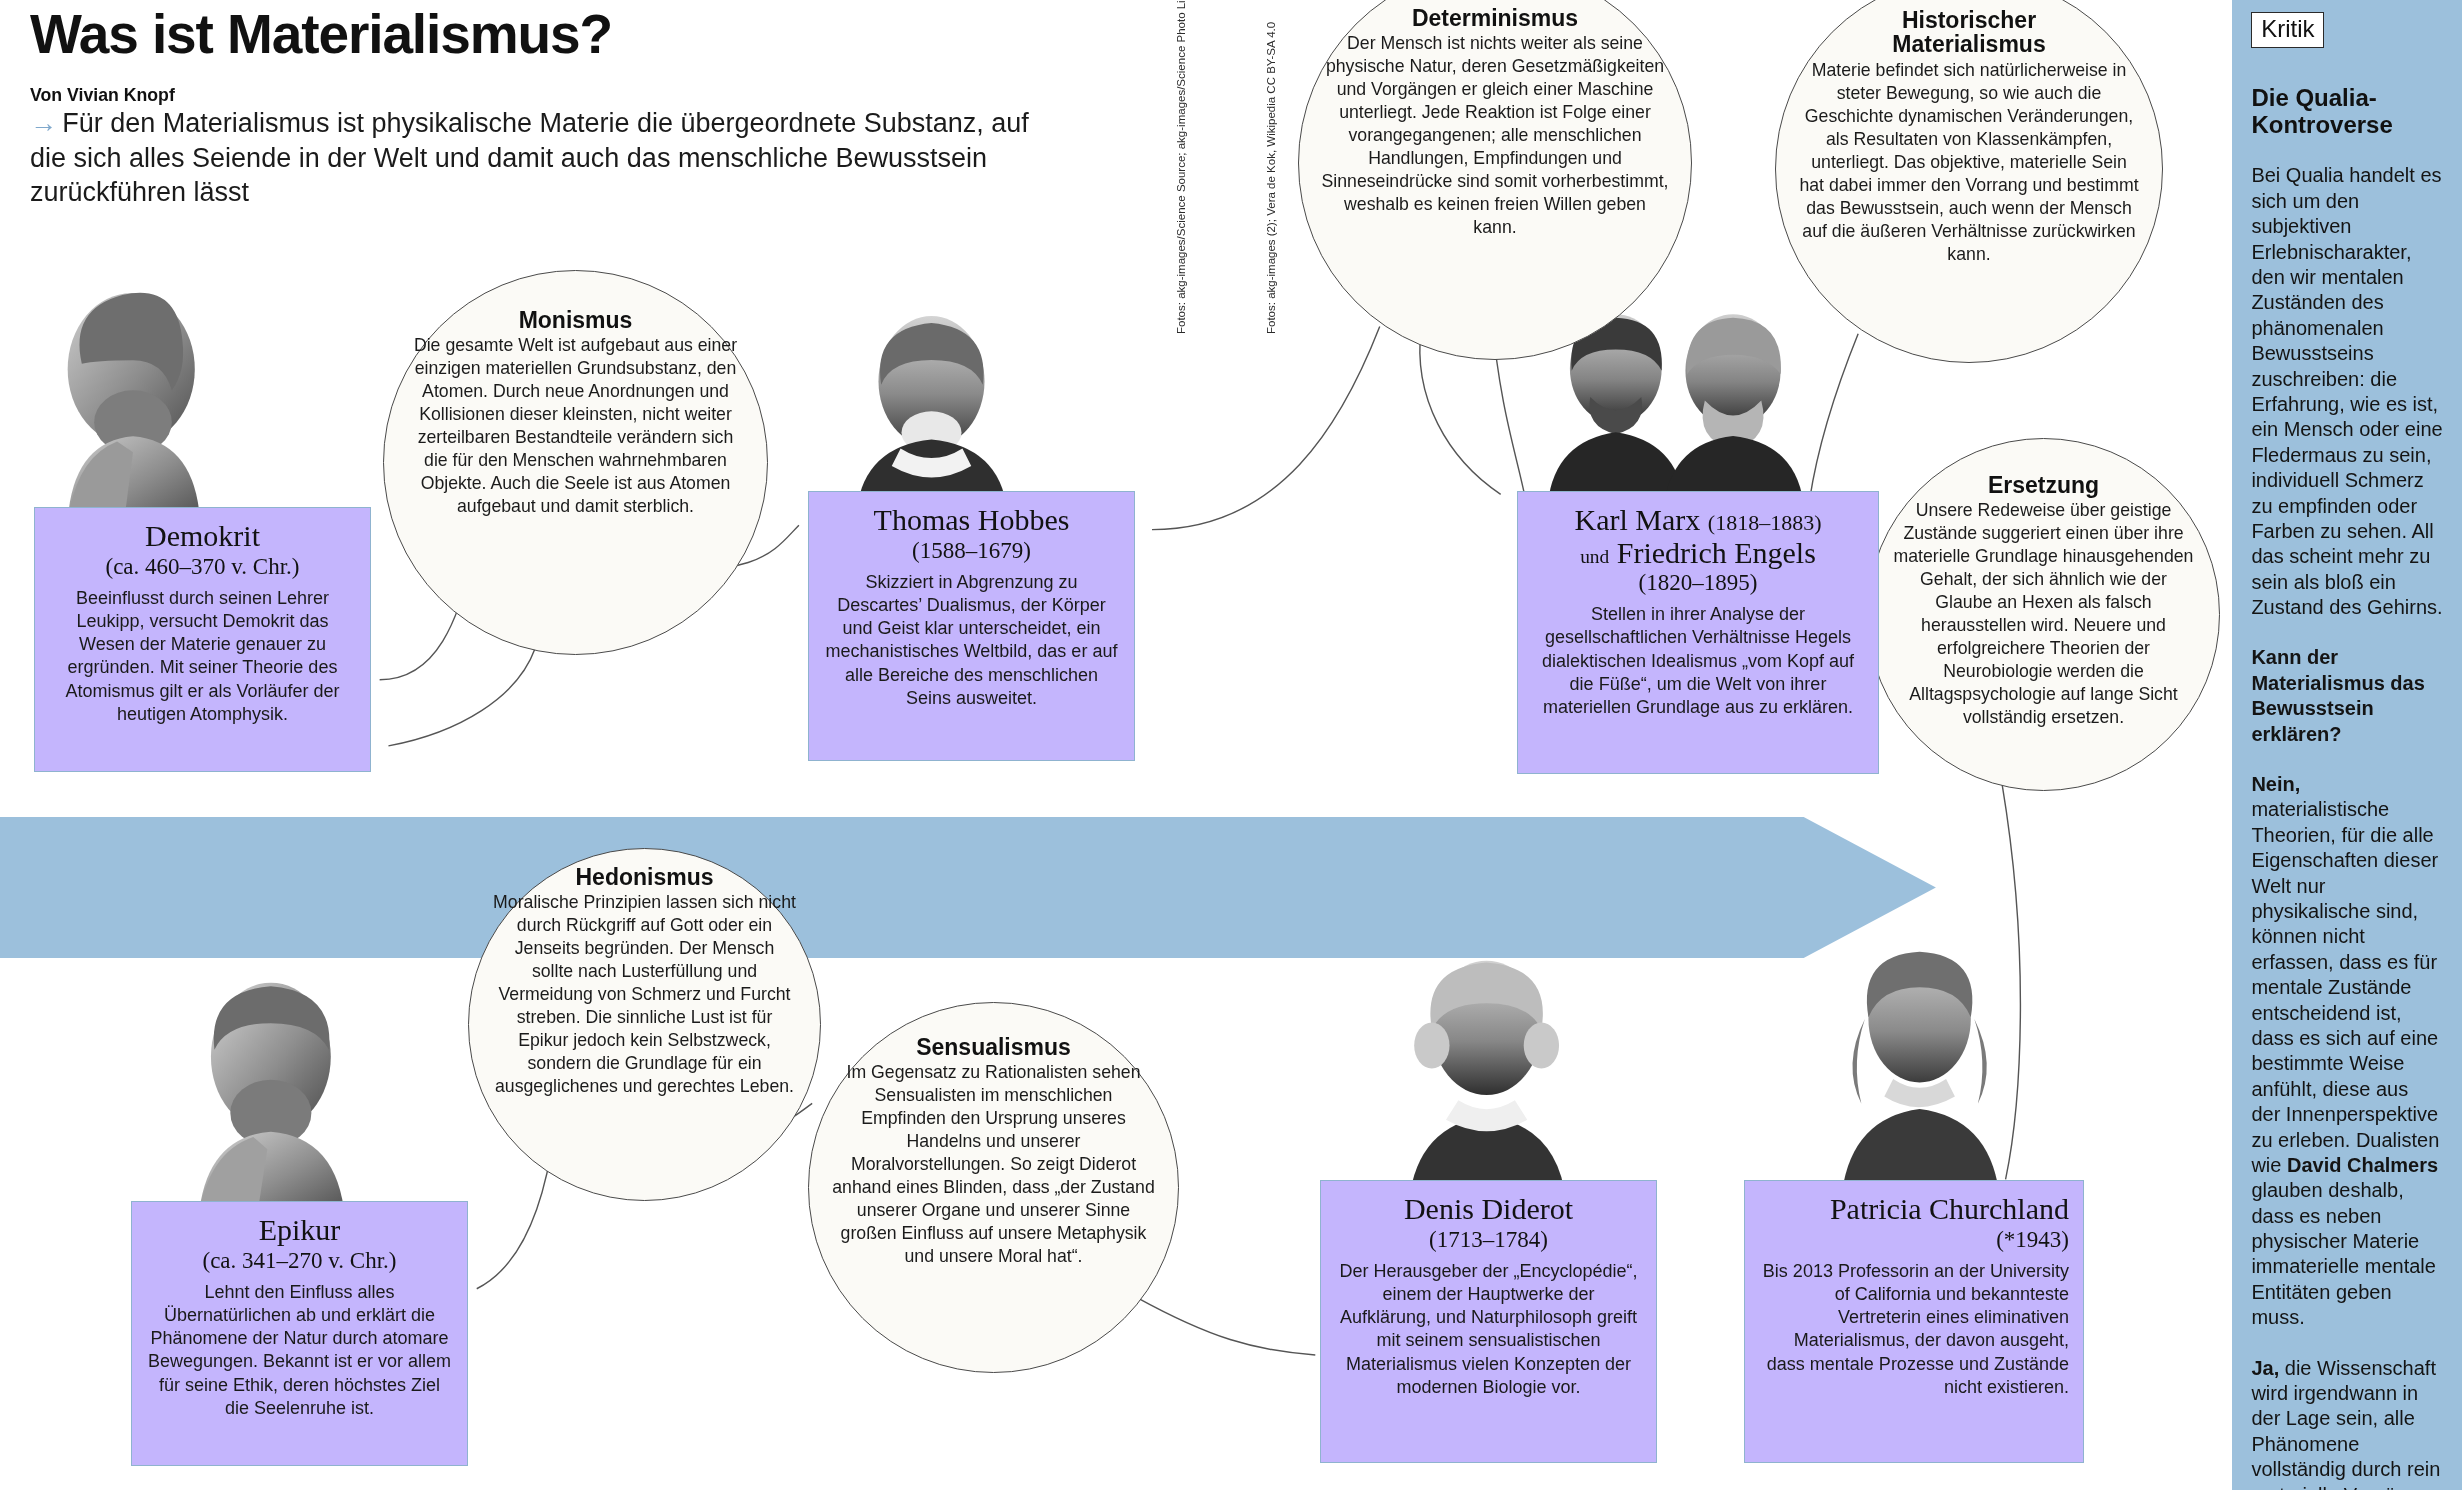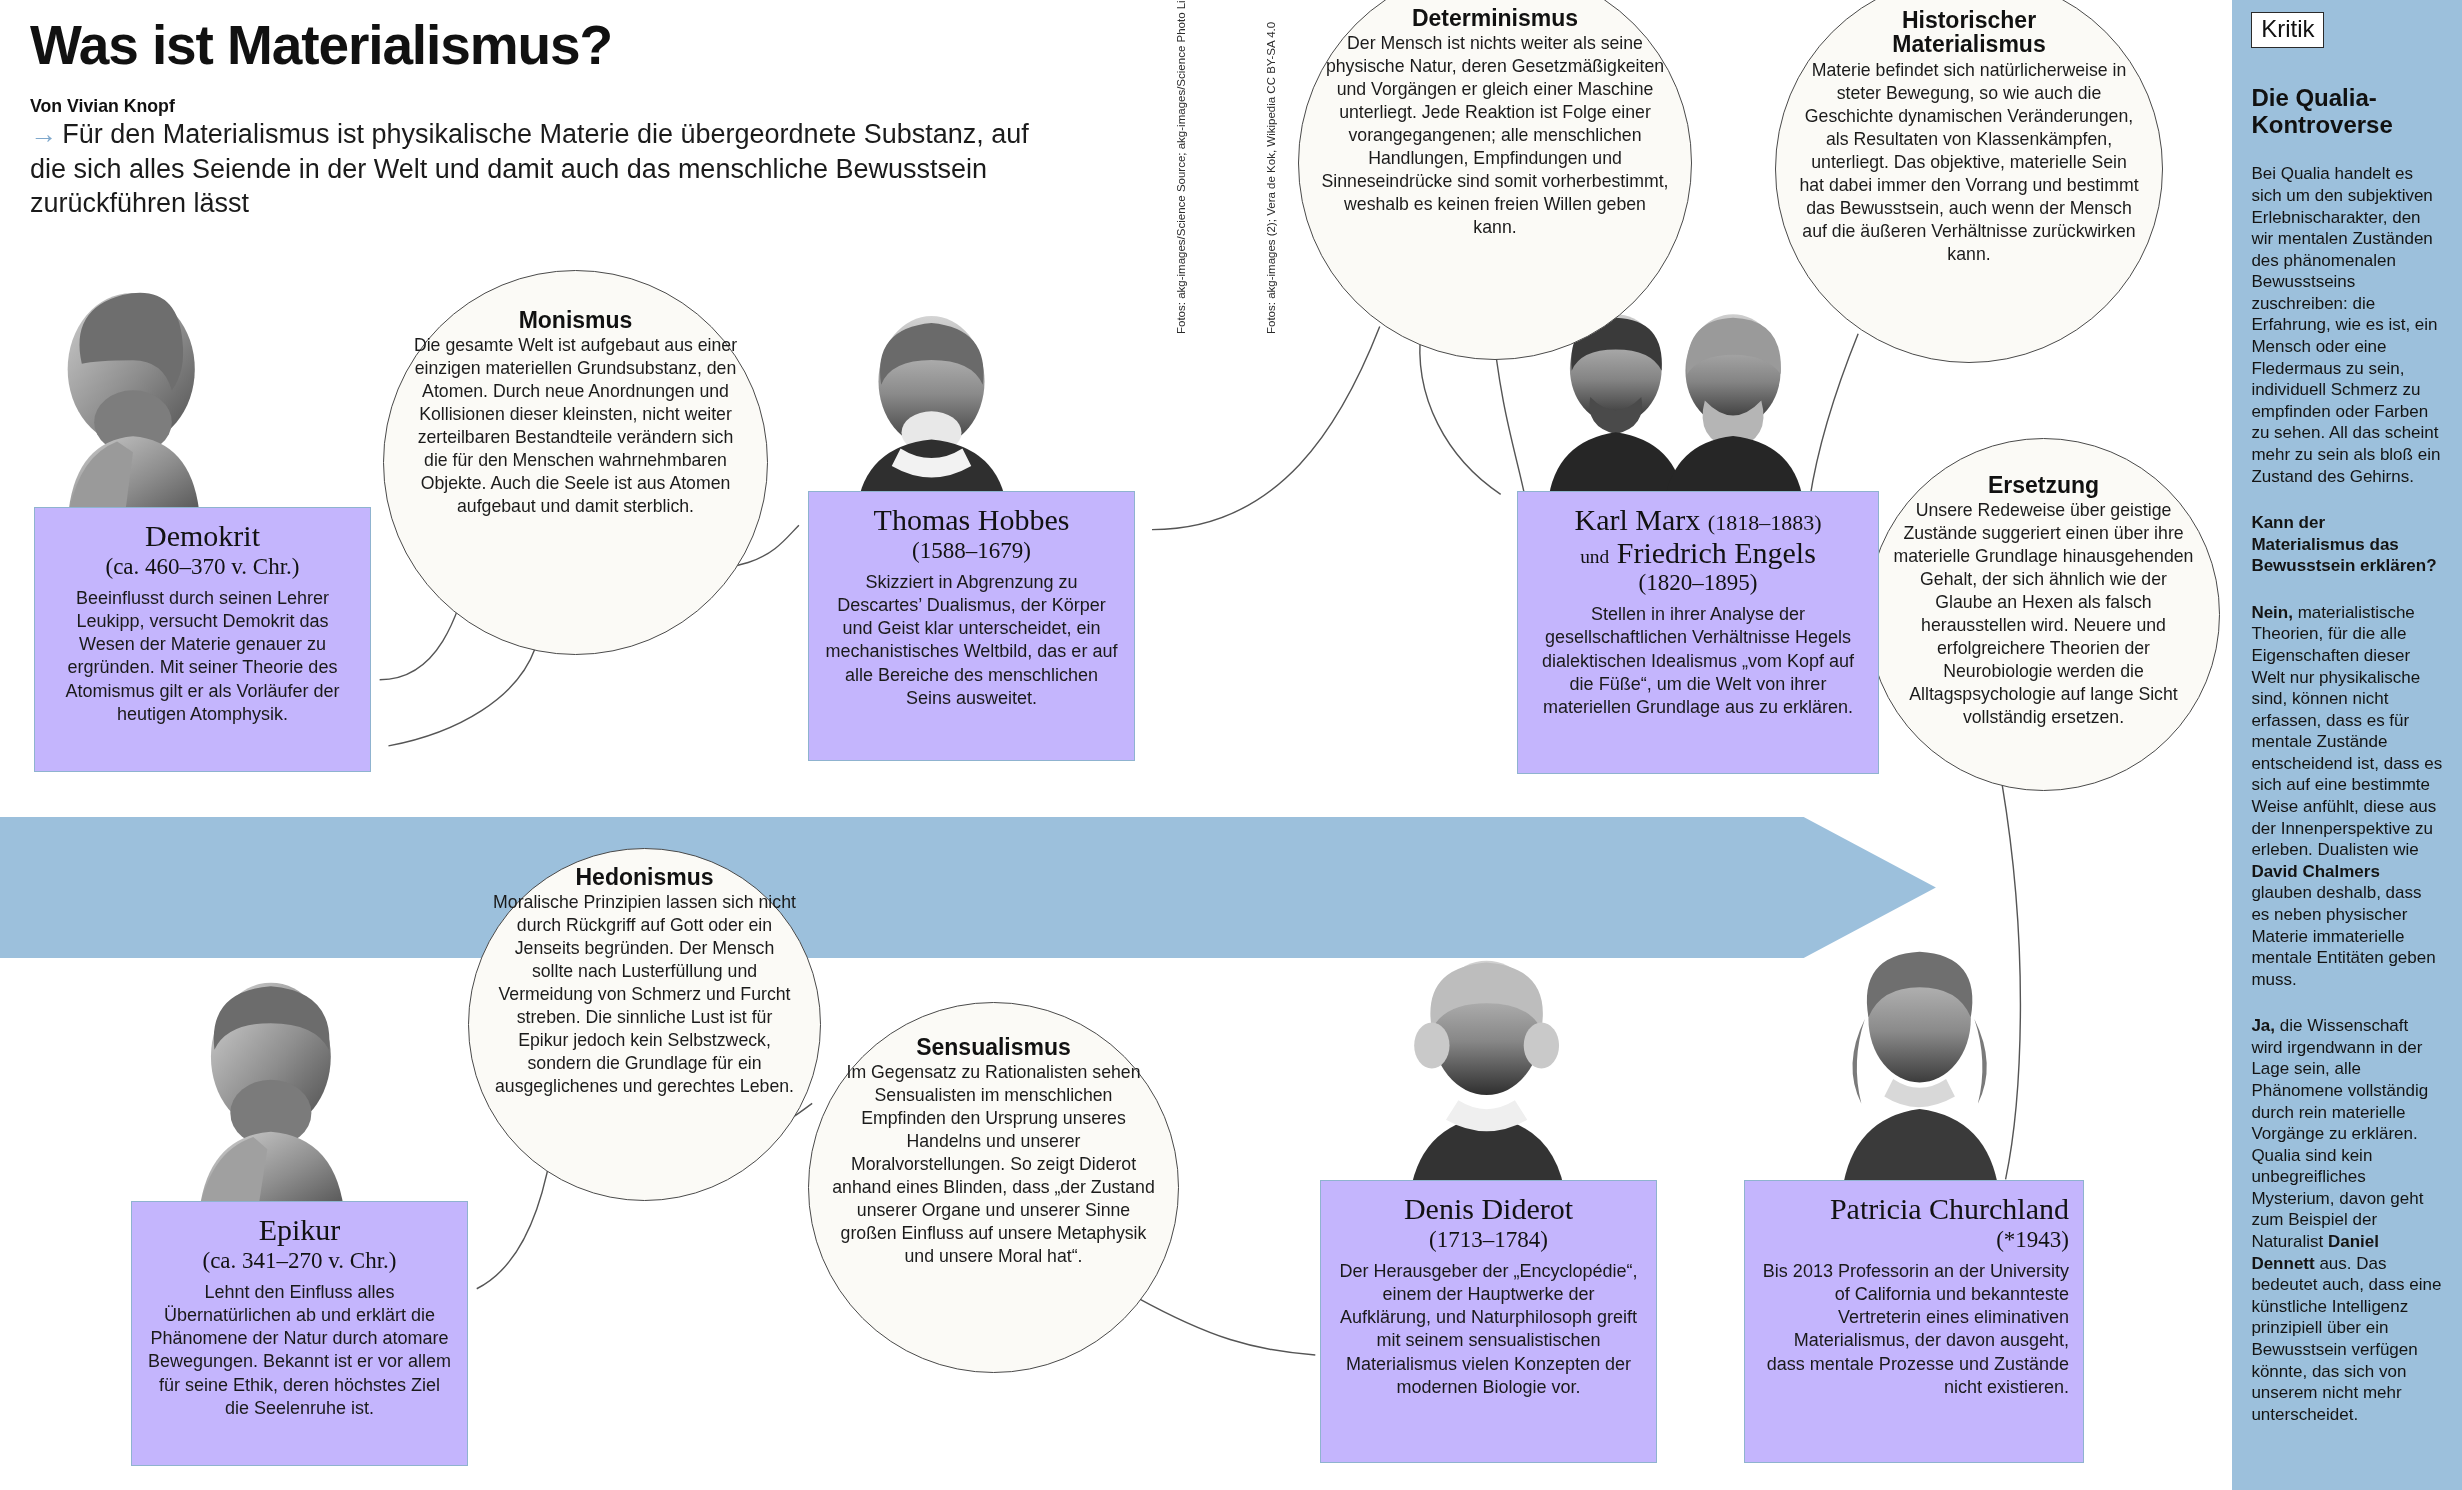--- a/index.html
+++ b/index.html
@@ -9,21 +9,21 @@
     width: 2462px; height: 1490px;
     background: #ffffff;
     font-family: "Liberation Sans", sans-serif;
     position: relative;
     overflow: hidden;
     color: #1a1a1a;
   }
   .stage { position:absolute; inset:0; }
 
   
-  #header { position:absolute; left:30px; top:7px; width:1042px;margin-top:11px; }
+  #header { position:absolute; left:30px; top:7px; width:1042px; }
   #title {
     font-family: "Liberation Sans", sans-serif;
     font-weight: 700;
     font-size: 55px;
     letter-spacing: -1.1px;
     line-height: 1.0;
     margin: 0 0 23px 0;
     color:#111;
   }
   #standfirst {
@@ -89,21 +89,21 @@
   }
   #kritik-badge {
     display:inline-block; background:#ffffff; border:0.9px solid #2a2a2a;
     padding:1.8px 8.8px 3.5px 8.8px; font-size:24px; font-weight:400; color:#111;
     font-family:"Liberation Sans", sans-serif;
   }
   #sidebar h2 {
     font-size:24px; font-weight:700; line-height:1.12; margin:37px 0 0 0; color:#111;
   }
   #sidebar p {
-    font-size:17px; line-height:1.27; margin:25px 0 0 0; color:#141414;
+    font-size:20px; line-height:1.27; margin:25px 0 0 0; color:#141414;
   }
   #sidebar p.q { font-weight:700; }
   #sidebar b { font-weight:700; }
 
   
   .credit {
     position:absolute;
     writing-mode: vertical-rl;
     transform: rotate(180deg);
     font-size: 11.5px;

